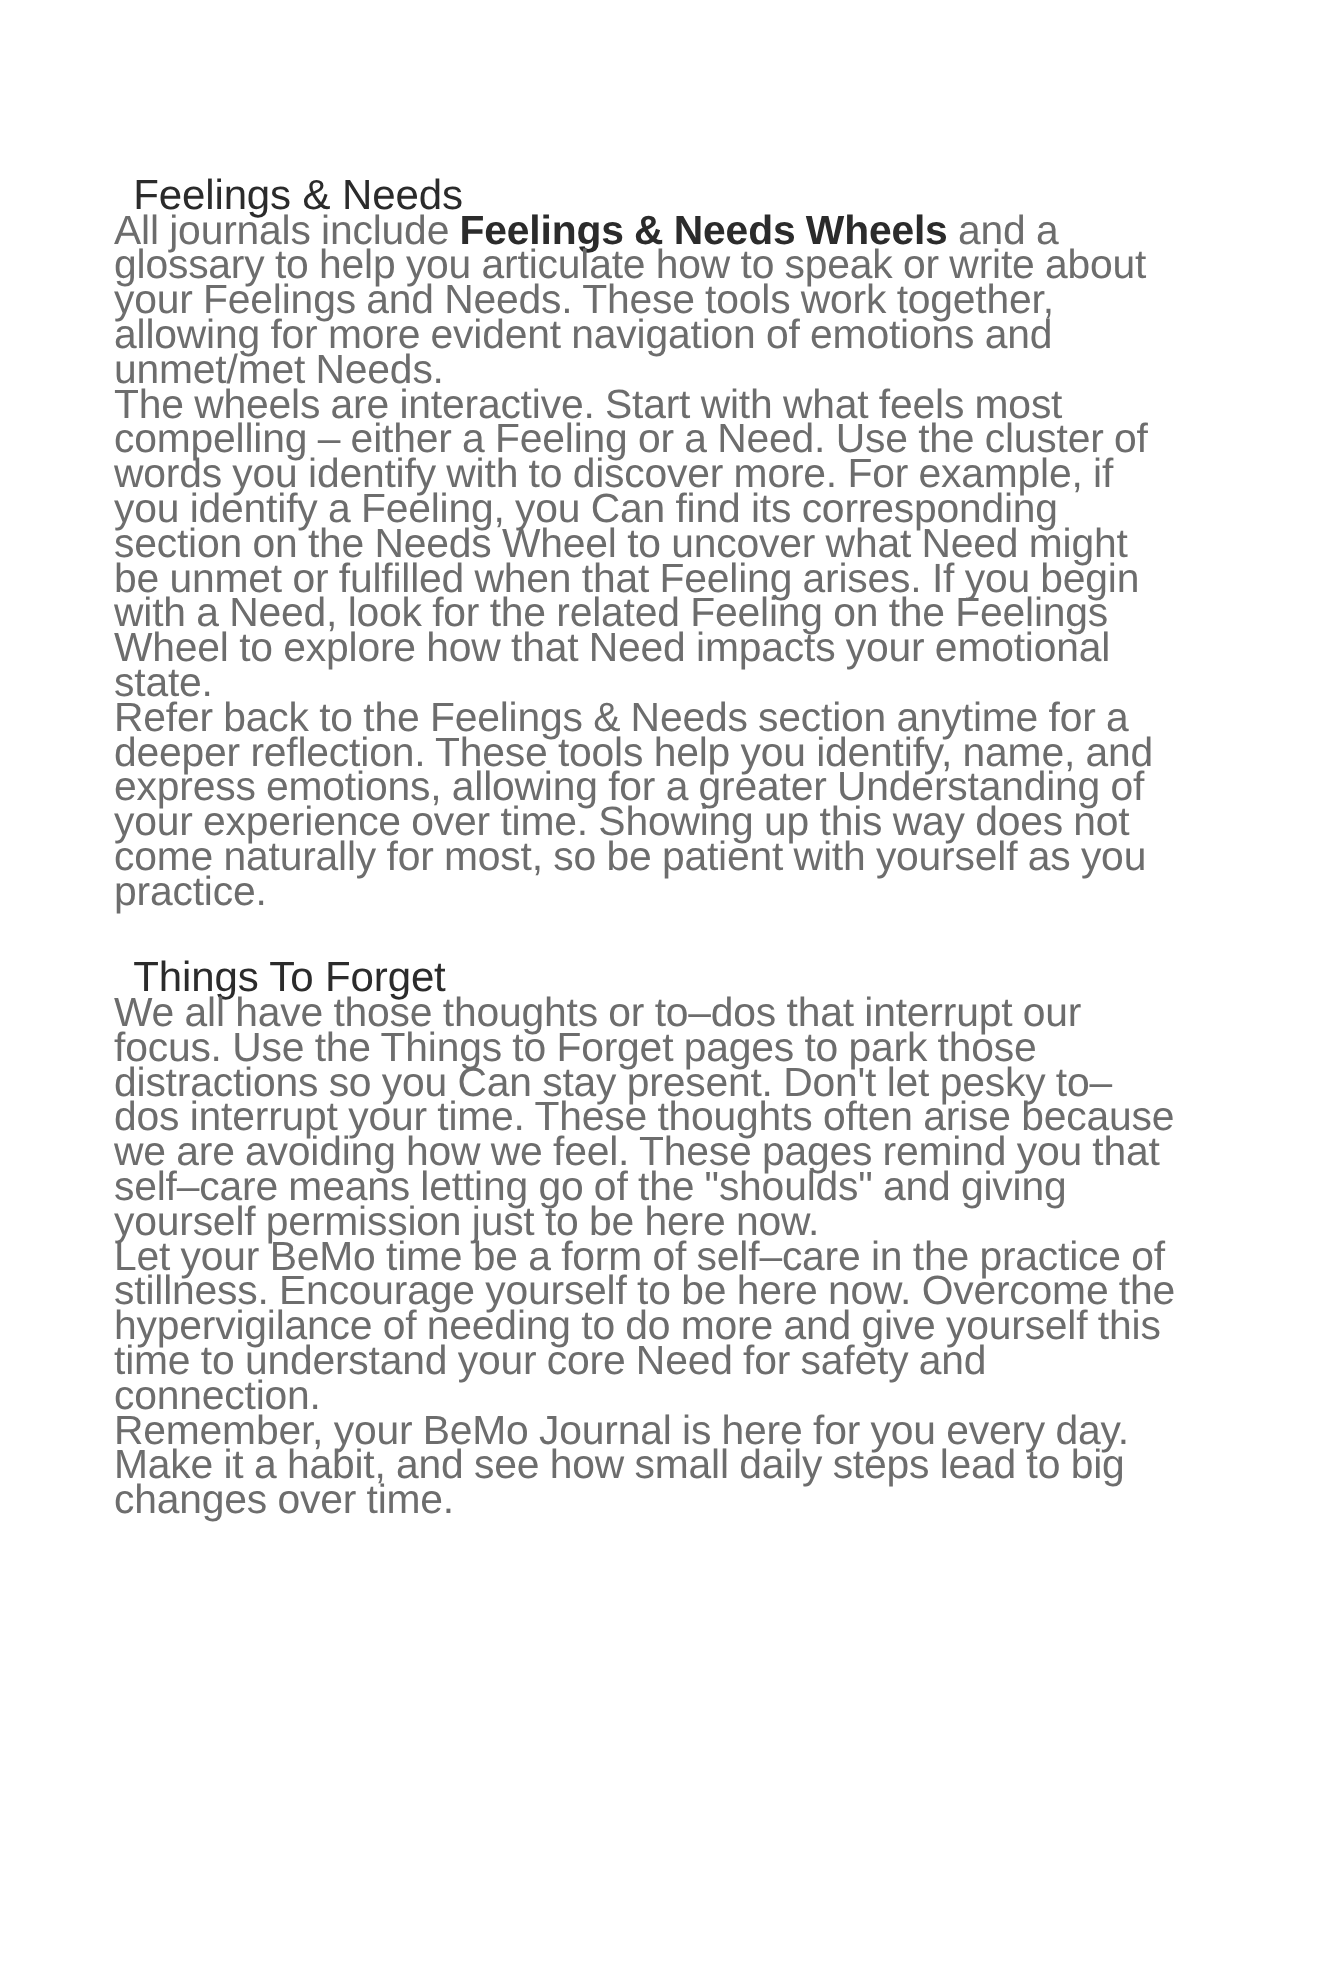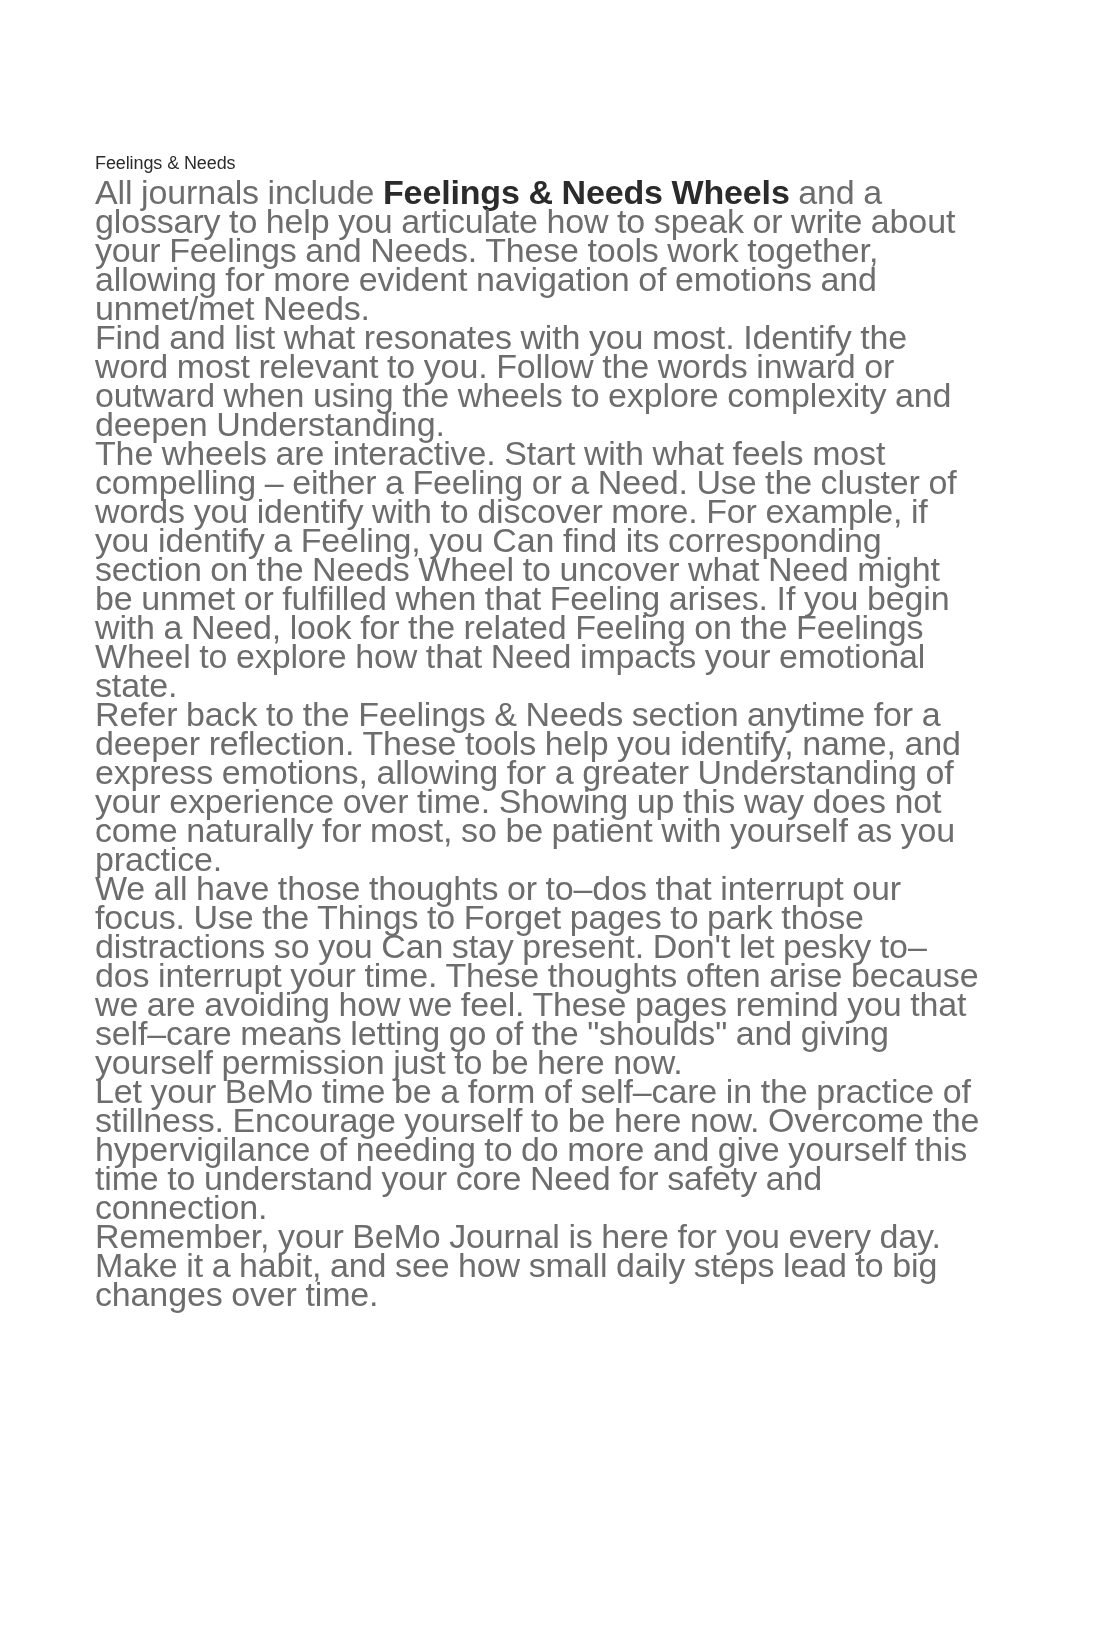--- a/index.html
+++ b/index.html
@@ -19,22 +19,22 @@
     width: 1119px;
     height: 1638px;
     background: #ffffff;
     box-sizing: border-box;
     padding: 148px 100px 0 95px;
   }
   .content {
     width: 885px;
   }
   h2.section-heading {
-    margin: 0 0 0 0;
-    font-size: 18px;
+    margin: 0 0 0 16px;
+    font-size: 35px;
     font-weight: 400;
     line-height: 30px;
     color: #2b2b2b;
     letter-spacing: -0.1px;
   }
   p.body-text {
     margin: 0;
     font-size: 34px;
     font-weight: 300;
     line-height: 29px;
@@ -63,30 +63,30 @@
 <div class="page">
   <div class="content">
 
     <div class="heading-block">
       <h2 class="section-heading">Feelings &amp; Needs</h2>
     </div>
     <p class="body-text">
       <span>All journals include </span><b class="emph">Feelings &amp; Needs Wheels</b><span> and a glossary to help you articulate how to speak or write about your Feelings and Needs. These tools work together, allowing for more evident navigation of emotions and unmet/met Needs.</span>
     </p>
     <p class="body-text gap-para">
-      <span>Find and list what resonates with you most.  Identify the word most relevant to you. Follow the words inward or outward when using the wheels to explore complexity and deepen Understanding.</span>
-    </p>
-    <p class="body-text gap-para">
       <span>The wheels are interactive. Start with what feels most compelling – either a Feeling or a Need.  Use the cluster of words you identify with to discover more.  For example, if you identify a Feeling, you Can find its corresponding section on the Needs Wheel to uncover what Need might be unmet or fulfilled when that Feeling arises. If you begin with a Need, look for the related Feeling on the Feelings Wheel to explore how that Need impacts your emotional state.</span>
     </p>
     <p class="body-text gap-para">
       <span>Refer back to the Feelings &amp; Needs section anytime for a deeper reflection. These tools help you identify, name, and express emotions, allowing for a greater Understanding of your experience over time. Showing up this way does not come naturally for most, so be patient with yourself as you practice.</span>
     </p>
 
 
+    <div class="heading-block gap-section">
+      <h2 class="section-heading">Things To Forget</h2>
+    </div>
     <p class="body-text">
       <span>We all have those thoughts or to–dos that interrupt our focus. Use the Things to Forget pages to park those distractions so you Can stay present. Don't let pesky to–dos interrupt your time.  These thoughts often arise because we are avoiding how we feel.  These pages remind you that self–care means letting go of the "shoulds" and giving yourself permission just to be here now.</span>
     </p>
     <p class="body-text gap-para">
       <span>Let your BeMo time be a form of self–care in the practice of stillness. Encourage yourself to be here now. Overcome the hypervigilance of needing to do more and give yourself this time to understand your core Need for safety and connection.</span>
     </p>
     <p class="body-text gap-para">
       <span>Remember, your BeMo Journal is here for you every day. Make it a habit, and see how small daily steps lead to big changes over time.</span>
     </p>
 

